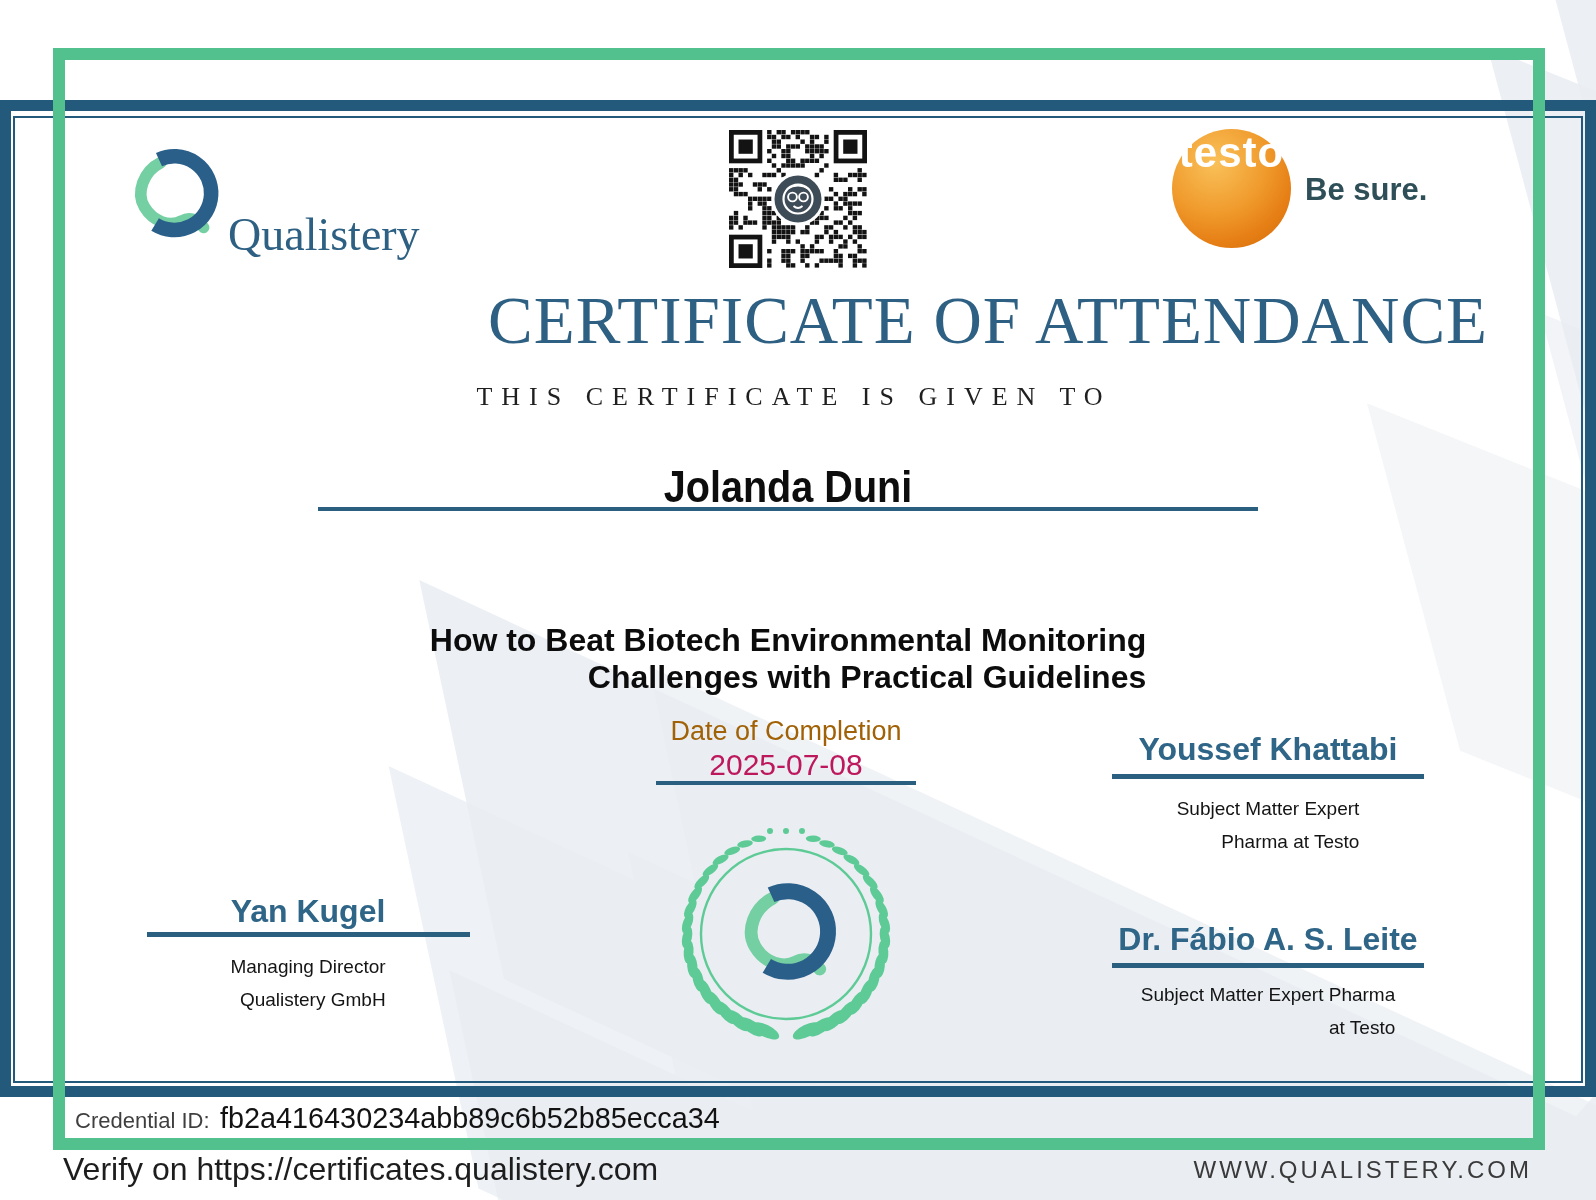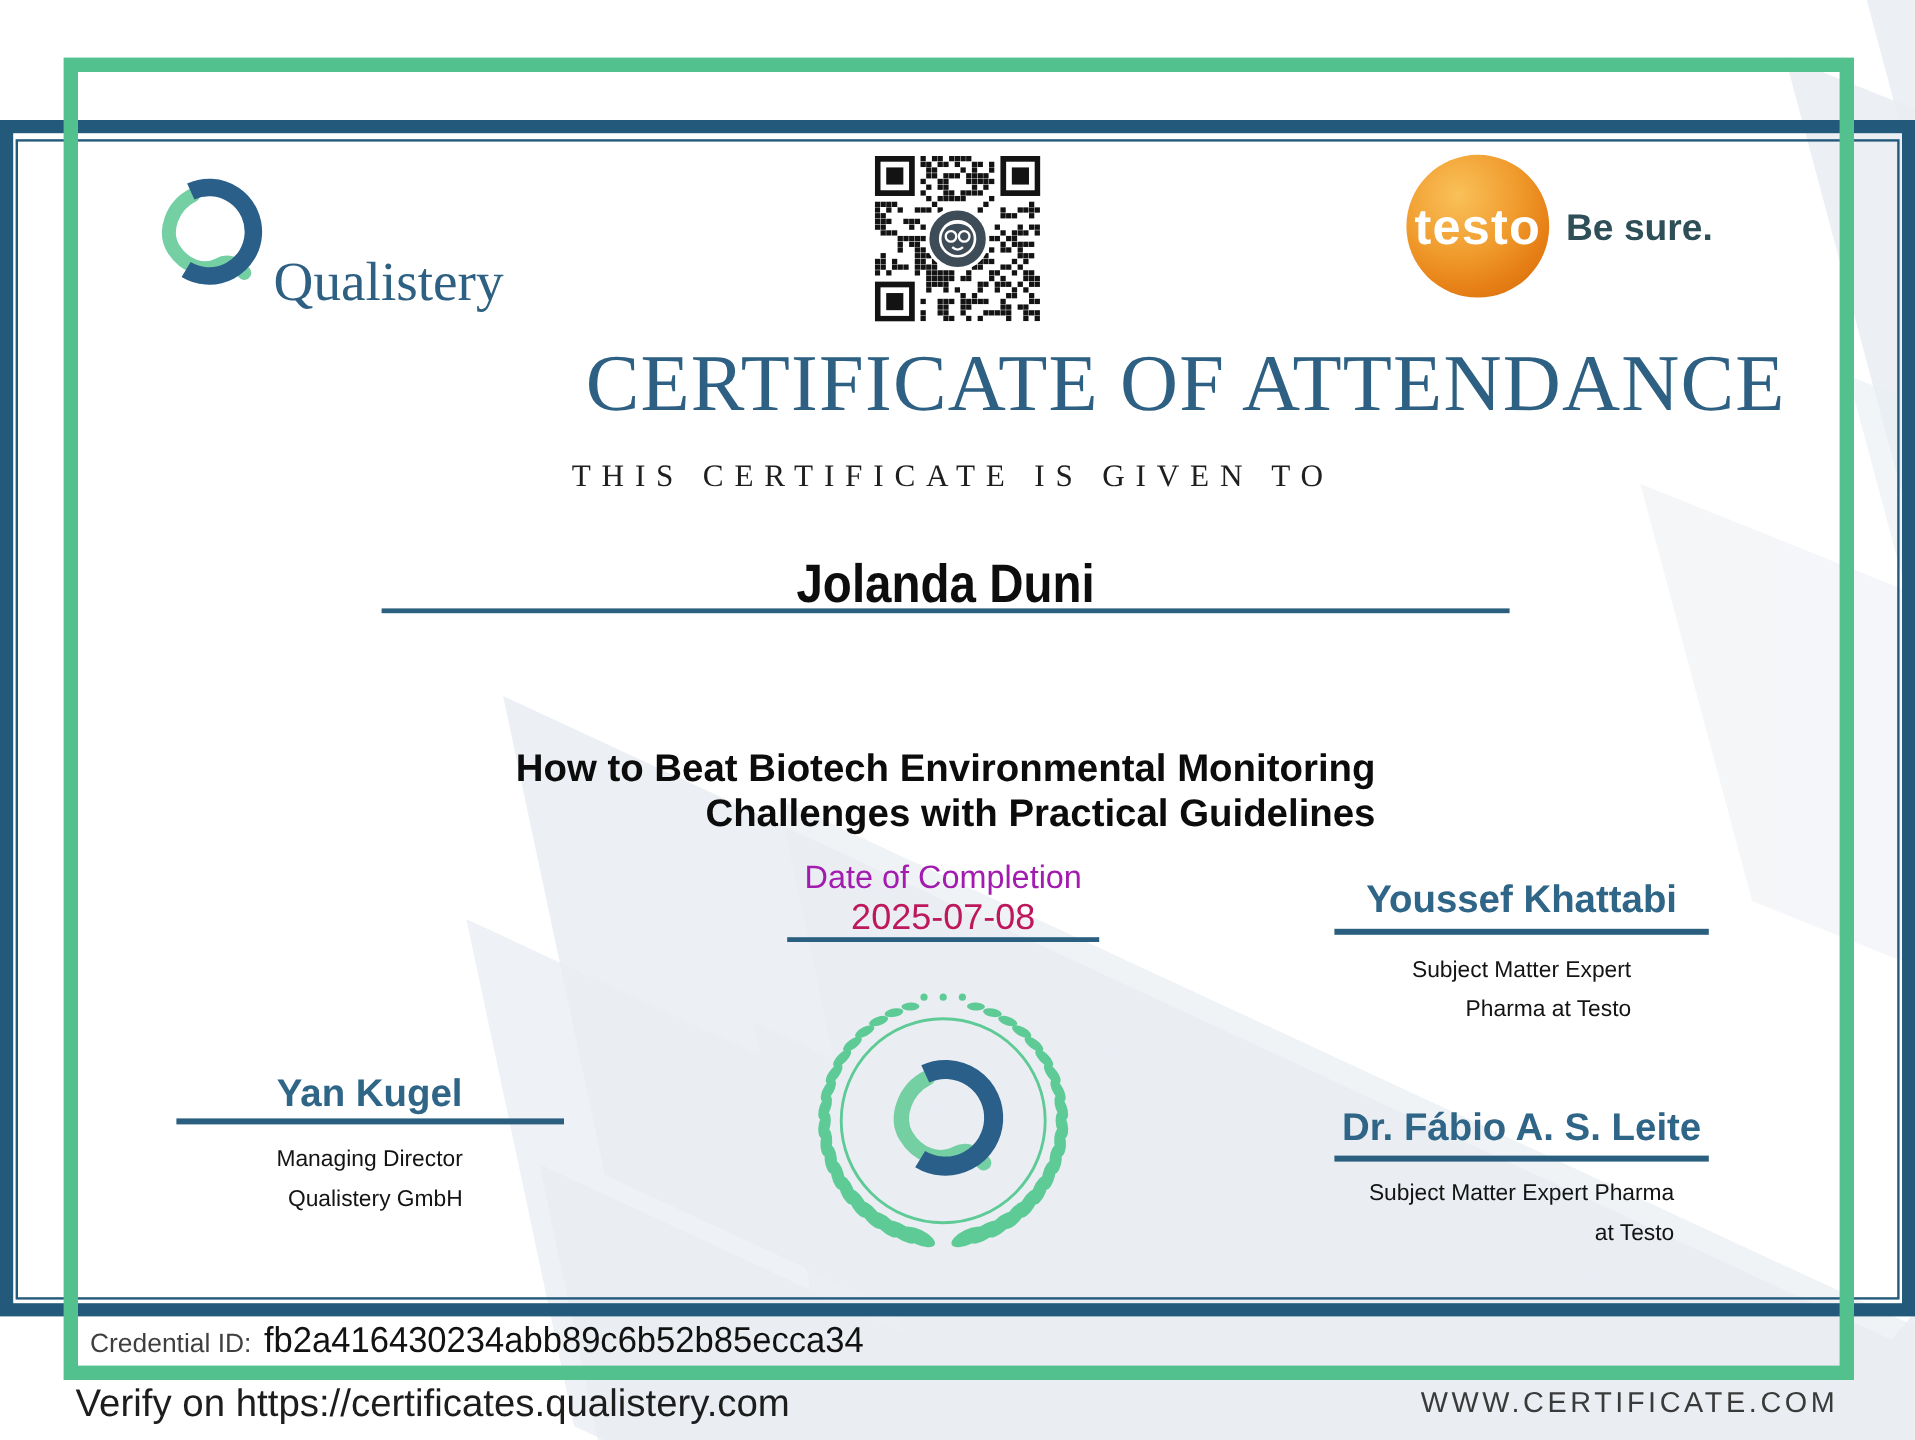--- a/index.html
+++ b/index.html
@@ -15,39 +15,39 @@
   .frame-blue-thin{left:13px;top:116px;width:1570px;height:967px;border:2px solid #235a7b;box-sizing:border-box;z-index:1;}
   .frame-green{left:53px;top:48px;width:1492px;height:1102px;border:12px solid #52c18e;box-sizing:border-box;z-index:2;}
   .content{z-index:3;}
 
   
   .q-logo{left:126px;top:146px;}
   .q-logotype{left:228px;top:168px;font-family:"Liberation Serif",serif;font-size:46px;color:#2d6082;margin-top:40px;}
   .qr-box{left:729px;top:130px;}
   .testo-circle{left:1172px;top:129px;width:119px;height:119px;border-radius:50%;
       background:radial-gradient(circle at 36% 28%, #f9c159 0%, #f09a2c 45%, #e67f15 70%, #d4690c 100%);
-      display:flex;align-items:center;justify-content:center;}
+      display:flex;justify-content:center;}
   .testo-word{font-size:42px;font-weight:bold;color:#ffffff;letter-spacing:1px;}
   .testo-tagline{left:1305px;top:172px;font-size:31px;font-weight:bold;color:#2e4f58;}
 
   
   .cert-title{left:788px;top:282px;width:1400px;font-family:"Liberation Serif",serif;
       font-size:67px;color:#2d6082;letter-spacing:1px;white-space:nowrap;}
   .cert-subtitle{left:794px;top:382px;font-size:26px;letter-spacing:9px;color:#1f1f1f;white-space:nowrap;font-family:Liberation Serif, serif;}
 
   
   .recipient{left:788px;top:461px;font-size:45px;font-weight:bold;color:#0d0d0d;white-space:nowrap;}
   .recipient span{display:inline-block;transform:scaleX(.88);}
   .rule{position:absolute;background:#2b5f80;z-index:3;}
   .rule-name{left:318px;top:507px;width:940px;height:4px;}
 
   
   .byline{left:788px;top:543px;font-size:29px;line-height:37px;color:#141414;white-space:nowrap;}
   .course{left:788px;top:622px;font-size:32px;font-weight:bold;line-height:37px;color:#0c0c0c;white-space:nowrap;}
-  .completion-label{left:786px;top:716px;font-size:27px;color:#a21caf;white-space:nowrap;}
+  .completion-label{left:786px;top:716px;font-size:27px;color:#a16207;white-space:nowrap;}
   .completion-date{left:786px;top:748px;font-size:30px;font-weight:normal;color:#be185d;white-space:nowrap;}
   .rule-date{left:656px;top:781px;width:260px;height:4px;}
 
   
   .wreath{left:666px;top:812px;}
 
   
   .sig-name{font-size:32px;font-weight:bold;color:#2f6587;white-space:nowrap;}
   .sig-role{font-size:19px;line-height:33px;color:#141414;white-space:nowrap;}
   .sig1-name{left:308px;top:893px;}
@@ -479,15 +479,15 @@
   <div class="abs content center sig-role sig3-role">
     <div>Subject Matter Expert Pharma</div>
     <div>at Testo</div>
   </div>
 
   <div class="abs credential">
     <span class="lbl">Credential ID:</span>
     <span class="id">fb2a416430234abb89c6b52b85ecca34</span>
   </div>
   <div class="abs content verify">Verify on https://certificates.qualistery.com</div>
-  <div class="abs content website">WWW.CERTIFICATE.COM</div>
+  <div class="abs content website">WWW.QUALISTERY.COM</div>
 
 </div>
 
 </body></html>

